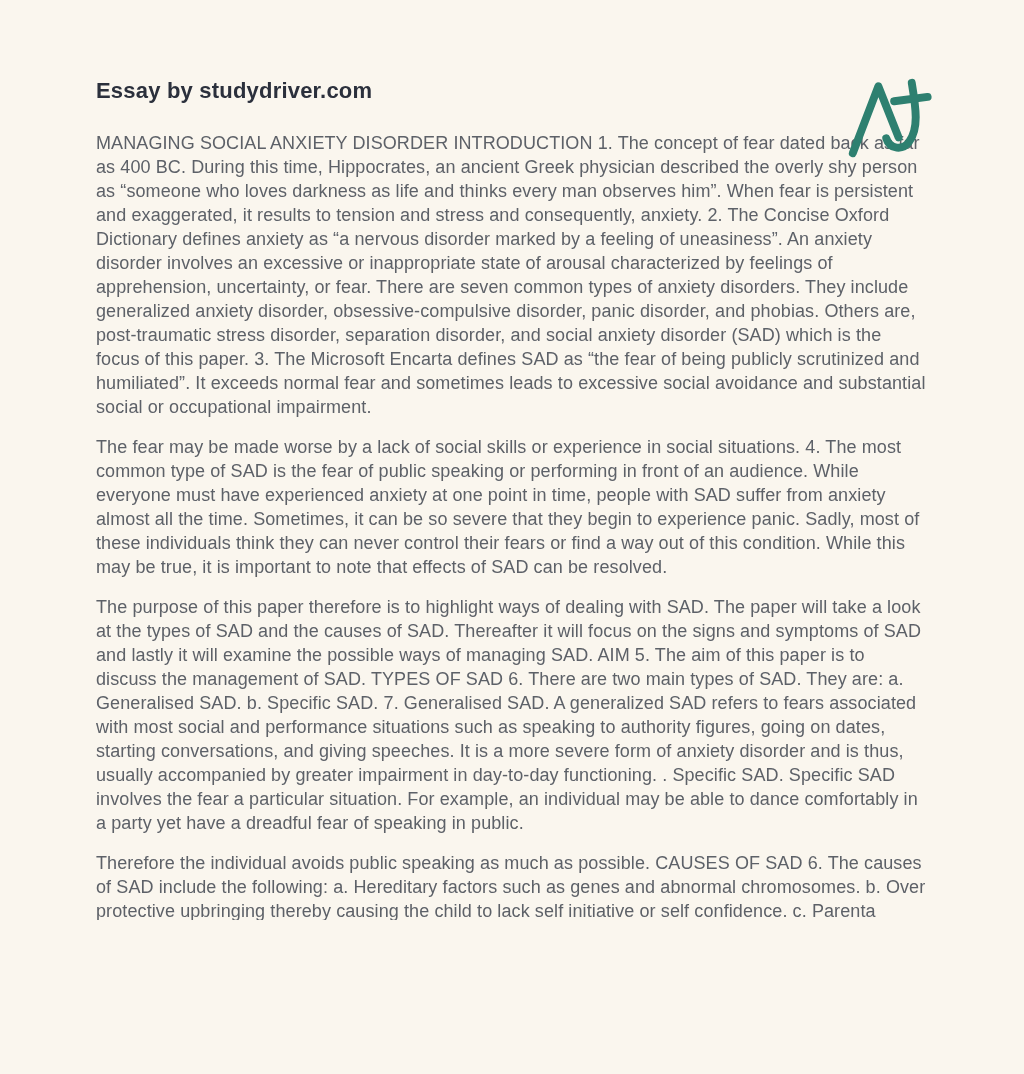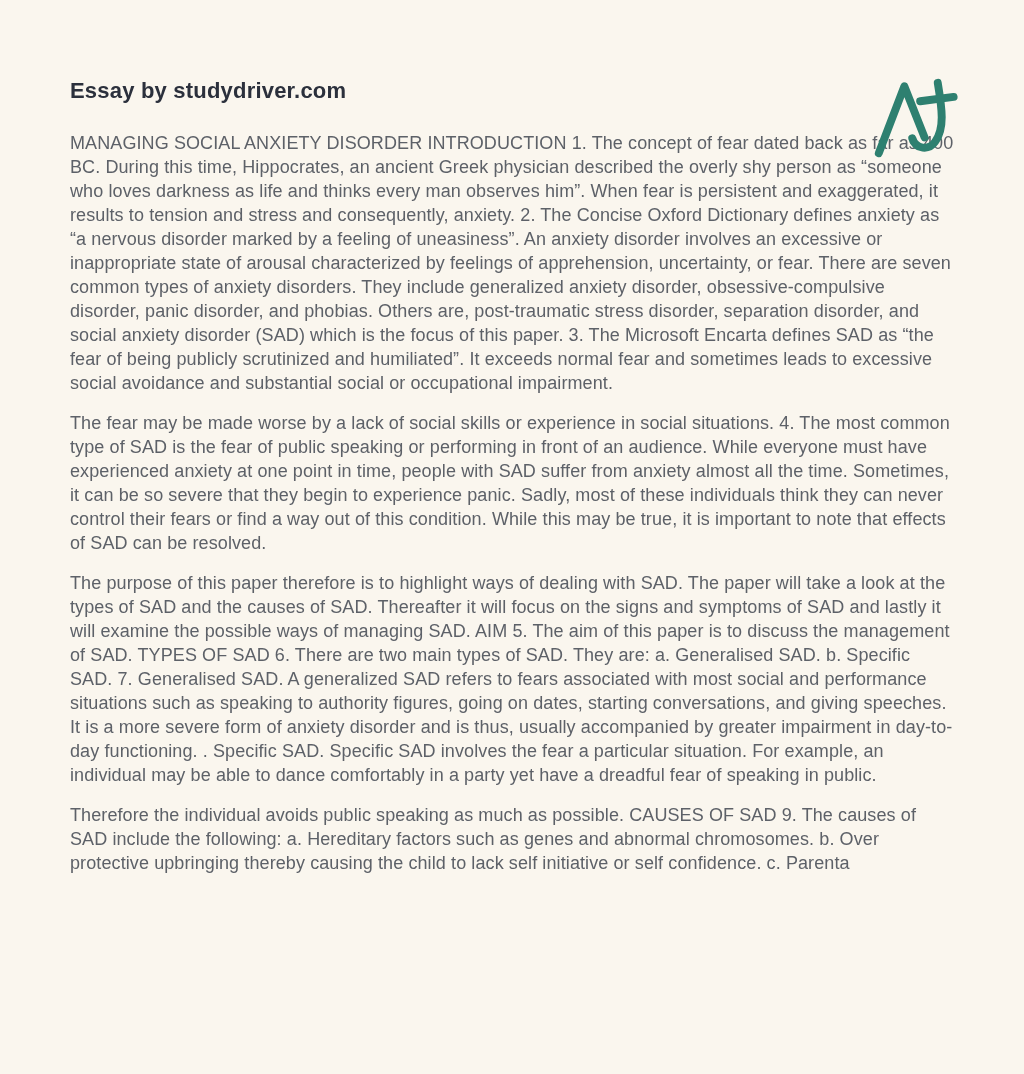--- a/index.html
+++ b/index.html
@@ -5,21 +5,21 @@
   * { margin: 0; padding: 0; box-sizing: border-box; }
   html, body { width: 1024px; height: 1074px; overflow: hidden; }
   body {
     background: #faf6ee;
     font-family: "Liberation Sans", "DejaVu Sans", sans-serif;
   }
   .page {
     width: 1024px;
     height: 920px;
     position: relative;
-    padding: 0 70px;
+    padding: 0 96px;
     overflow: hidden;
     background: #faf6ee;
   }
   .header { position: relative; padding-top: 78px; }
   .byline {
     font-size: 22px;
     font-weight: 700;
     color: #2b303c;
     letter-spacing: 0.2px;
   }
@@ -74,16 +74,16 @@
         <path d="M57 29 L95 24" fill="none" stroke="#2e8070" stroke-width="9" stroke-linecap="round"></path>
       </svg>
     </div>
   </div>
 
 
   <div class="body-text">
     <p>MANAGING SOCIAL ANXIETY DISORDER INTRODUCTION 1. The concept of fear dated back as far as 400 BC. During this time, Hippocrates, an ancient Greek physician described the overly shy person as “someone who loves darkness as life and thinks every man observes him”. When fear is persistent and exaggerated, it results to tension and stress and consequently, anxiety. 2. The Concise Oxford Dictionary defines anxiety as “a nervous disorder marked by a feeling of uneasiness”. An anxiety disorder involves an excessive or inappropriate state of arousal characterized by feelings of apprehension, uncertainty, or fear. There are seven common types of anxiety disorders. They include generalized anxiety disorder, obsessive-compulsive disorder, panic disorder, and phobias. Others are, post-traumatic stress disorder, separation disorder, and social anxiety disorder (SAD) which is the focus of this paper. 3. The Microsoft Encarta defines SAD as “the fear of being publicly scrutinized and humiliated”. It exceeds normal fear and sometimes leads to excessive social avoidance and substantial social or occupational impairment.</p>
     <p>The fear may be made worse by a lack of social skills or experience in social situations. 4. The most common type of SAD is the fear of public speaking or performing in front of an audience. While everyone must have experienced anxiety at one point in time, people with SAD suffer from anxiety almost all the time. Sometimes, it can be so severe that they begin to experience panic. Sadly, most of these individuals think they can never control their fears or find a way out of this condition. While this may be true, it is important to note that effects of SAD can be resolved.</p>
     <p>The purpose of this paper therefore is to highlight ways of dealing with SAD. The paper will take a look at the types of SAD and the causes of SAD. Thereafter it will focus on the signs and symptoms of SAD and lastly it will examine the possible ways of managing SAD. AIM 5. The aim of this paper is to discuss the management of SAD. TYPES OF SAD 6. There are two main types of SAD. They are: a. Generalised SAD. b. Specific SAD. 7. Generalised SAD. A generalized SAD refers to fears associated with most social and performance situations such as speaking to authority figures, going on dates, starting conversations, and giving speeches. It is a more severe form of anxiety disorder and is thus, usually accompanied by greater impairment in day-to-day functioning. . Specific SAD. Specific SAD involves the fear a particular situation. For example, an individual may be able to dance comfortably in a party yet have a dreadful fear of speaking in public.</p>
-    <p>Therefore the individual avoids public speaking as much as possible. CAUSES OF SAD 9. The causes of SAD include the following: a. Hereditary factors such as genes and abnormal chromosomes. b. Over protective upbringing thereby causing the child to lack self initiative or self confidence. c. Parenta</p>
+    <p>Therefore the individual avoids public speaking as much as possible. CAUSES OF SAD 6. The causes of SAD include the following: a. Hereditary factors such as genes and abnormal chromosomes. b. Over protective upbringing thereby causing the child to lack self initiative or self confidence. c. Parenta</p>
   </div>
 
 </div>
 
 </body></html>

